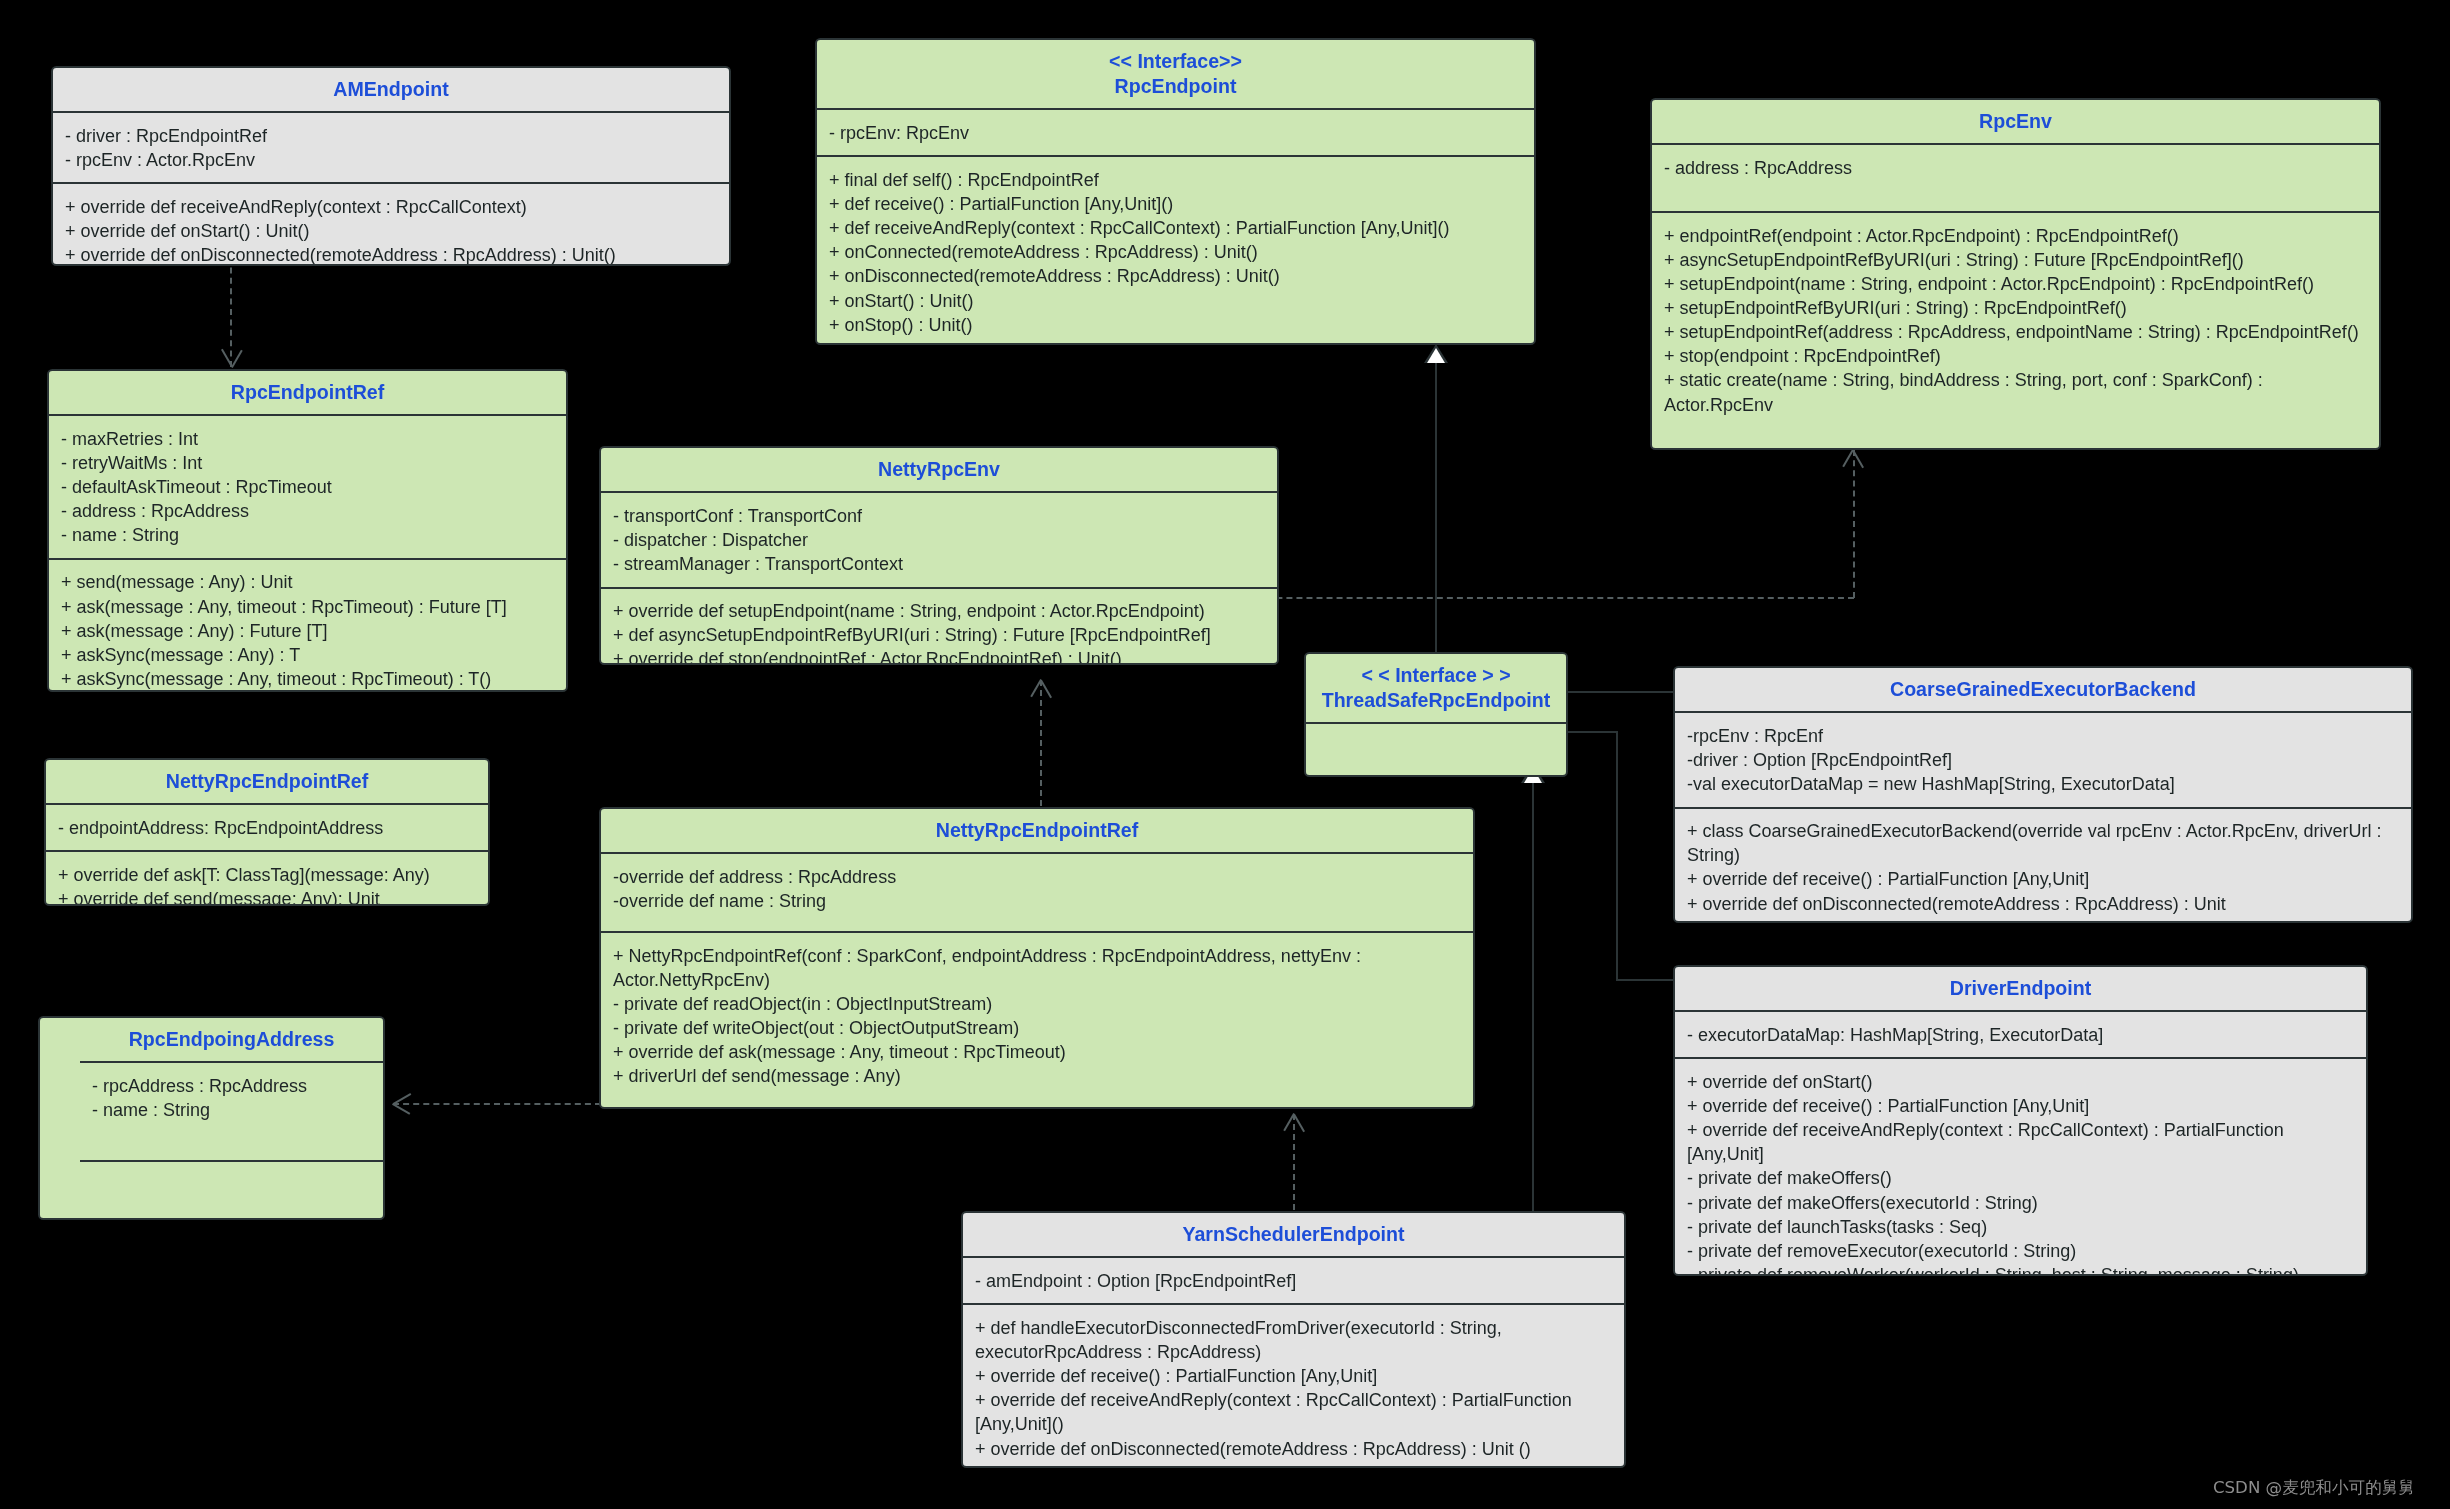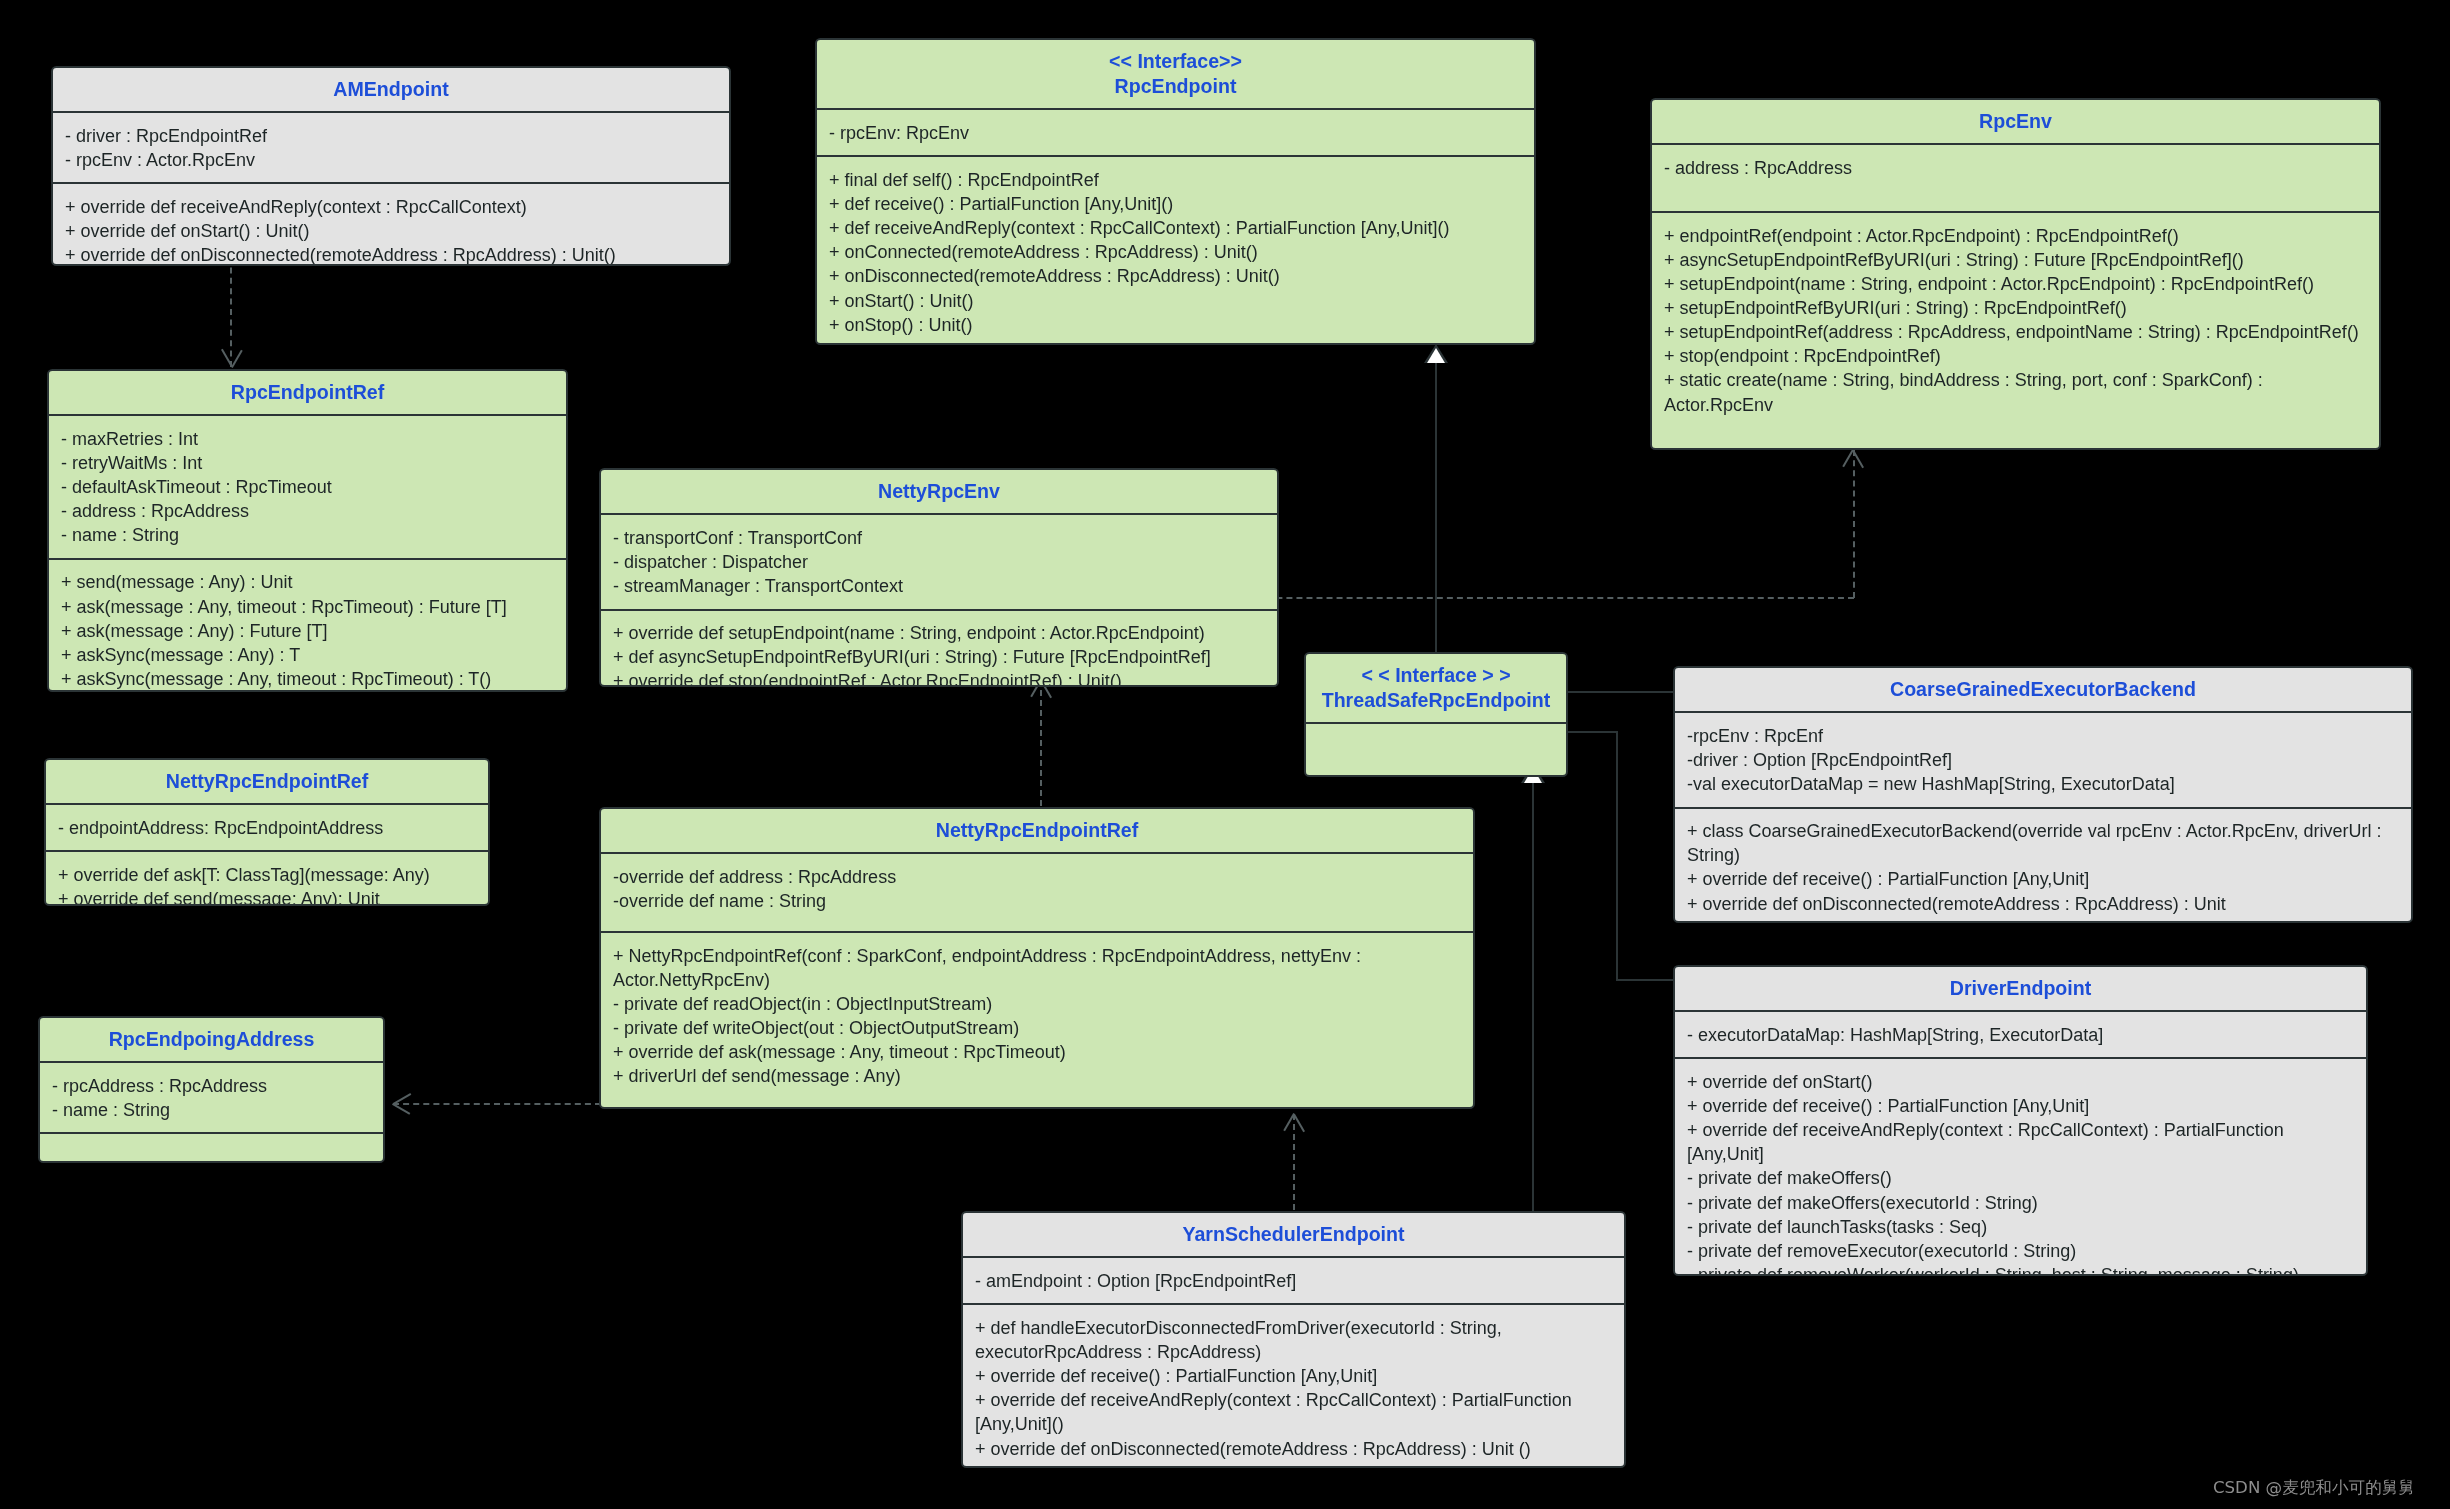--- a/index.html
+++ b/index.html
@@ -233,21 +233,21 @@
     </div>
     <div class="compartment">
       <div class="row">+ send(message : Any) : Unit</div>
       <div class="row">+ ask(message : Any, timeout : RpcTimeout) : Future [T]</div>
       <div class="row">+ ask(message : Any) : Future [T]</div>
       <div class="row">+ askSync(message : Any) : T</div>
       <div class="row">+ askSync(message : Any, timeout : RpcTimeout) : T()</div>
     </div>
   </div>
 
-  <div class="uml-box green" style="left:599px; top:468px; width:680px; height:219px;">
+  <div class="uml-box green" style="left:599px; top:446px; width:680px; height:219px;">
     <div class="box-title">
       <span>NettyRpcEnv</span>
     </div>
     <div class="compartment">
       <div class="row">- transportConf : TransportConf</div>
       <div class="row">- dispatcher : Dispatcher</div>
       <div class="row">- streamManager : TransportContext</div>
     </div>
     <div class="compartment">
       <div class="row">+ override def setupEndpoint(name : String, endpoint : Actor.RpcEndpoint)</div>
@@ -262,21 +262,21 @@
     </div>
     <div class="compartment">
       <div class="row">- endpointAddress: RpcEndpointAddress</div>
     </div>
     <div class="compartment">
       <div class="row">+ override def ask[T: ClassTag](message: Any)</div>
       <div class="row">+ override def send(message: Any): Unit</div>
     </div>
   </div>
 
-  <div class="uml-box green" style="left:38px; top:1016px; width:347px; height:147px;">
+  <div class="uml-box green" style="left:38px; top:1016px; width:347px; height:204px;padding-left:40px;">
     <div class="box-title">
       <span>RpcEndpoingAddress</span>
     </div>
     <div class="compartment">
       <div class="row">- rpcAddress : RpcAddress</div>
       <div class="row">- name : String</div>
     </div>
     <div class="compartment empty"></div>
   </div>
 

